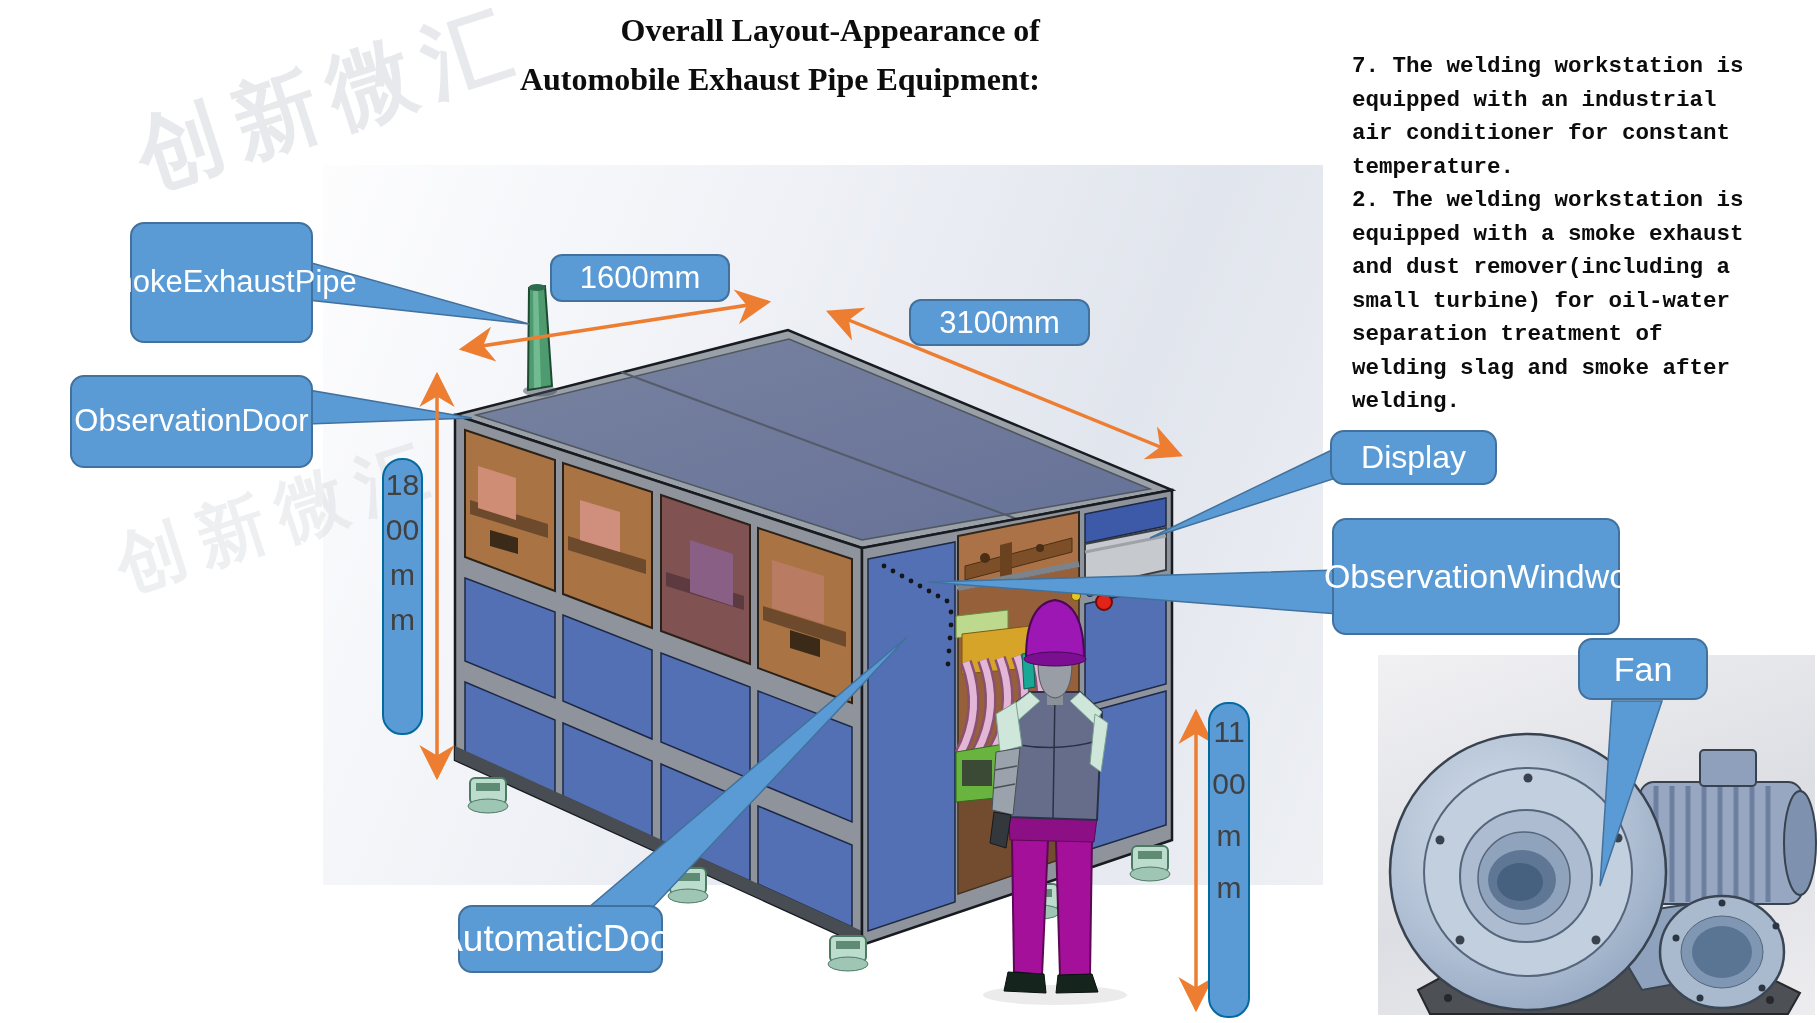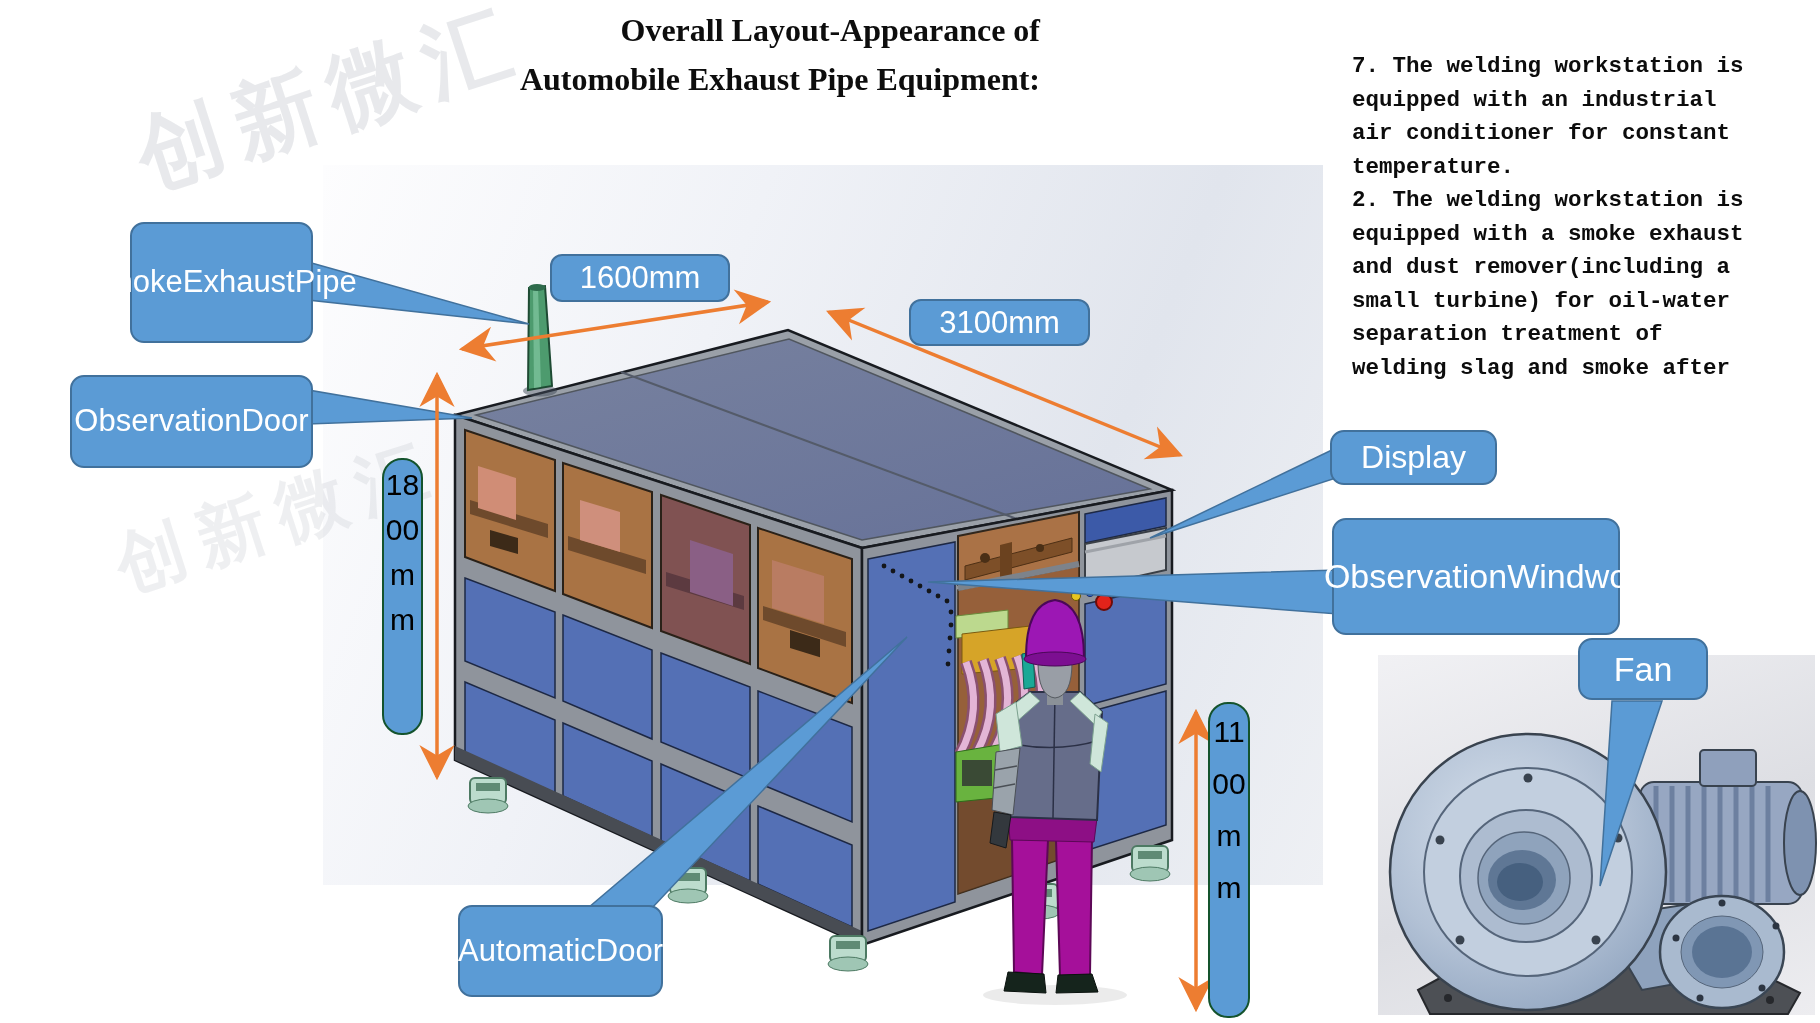--- a/index.html
+++ b/index.html
@@ -18,22 +18,22 @@
   .notes{position:absolute;left:1352px;top:50px;width:440px;z-index:5;
     font-family:"Liberation Mono",monospace;font-size:22.5px;line-height:33.5px;font-weight:700;
     color:#0c0c0c;white-space:nowrap;}
   .co{position:absolute;z-index:6;background:#5B9BD5;border:2px solid #41719C;border-radius:14px;
       color:#fff;display:flex;flex-direction:row;align-items:center;justify-content:center;
       text-align:center;box-sizing:border-box;}
   .co div{line-height:1.18;}
   .dim{position:absolute;z-index:6;background:#5B9BD5;border:2px solid #41719C;border-radius:12px;
       color:#fff;display:flex;align-items:center;justify-content:center;box-sizing:border-box;
       font-size:31px;}
-  .vdim{position:absolute;z-index:6;background:#5B9BD5;border:2px solid #14532d;border-radius:20px;
-      color:#000000;box-sizing:border-box;font-size:30px;text-align:center;word-break:break-all;
+  .vdim{position:absolute;z-index:6;background:#5B9BD5;border:2px solid #0369a1;border-radius:20px;
+      color:#404040;box-sizing:border-box;font-size:30px;text-align:center;word-break:break-all;
       overflow:hidden;padding-top:2px;}
 </style>
 </head>
 <body>
 
 <div class="stage">
 
   <div class="backdrop"></div>
   <div class="fan-backdrop"></div>
 
@@ -288,20 +288,21 @@
       <div class="note-line">7. The welding workstation is</div>
       <div class="note-line">equipped with an industrial</div>
       <div class="note-line">air conditioner for constant</div>
       <div class="note-line">temperature.</div>
       <div class="note-line">2. The welding workstation is</div>
       <div class="note-line">equipped with a smoke exhaust</div>
       <div class="note-line">and dust remover(including a</div>
       <div class="note-line">small turbine) for oil-water</div>
       <div class="note-line">separation treatment of</div>
       <div class="note-line">welding slag and smoke after</div>
+      <div class="note-line">welding.</div>
     </div>
 
   <div class="co" style="left:130px;top:222px;width:183px;height:121px;font-size:31px;">
     <div>Smoke</div>
     <div>Exhaust</div>
     <div>Pipe</div>
   </div>
 
   <div class="co" style="left:70px;top:375px;width:243px;height:93px;font-size:31px;">
     <div>Observation</div>
@@ -322,18 +323,18 @@
 
   <div class="co" style="left:1332px;top:518px;width:288px;height:117px;font-size:34px;">
     <div>Observation</div>
     <div>Windwo</div>
   </div>
 
   <div class="co" style="left:1578px;top:638px;width:130px;height:62px;font-size:34px;">
     <div>Fan</div>
   </div>
 
-  <div class="co" style="left:458px;top:905px;width:205px;height:92px;font-size:31px;">
+  <div class="co" style="left:458px;top:905px;width:205px;height:68px;font-size:37px;">
     <div>Automatic</div>
     <div>Door</div>
   </div>
 
 </div>
 
 </body></html>

